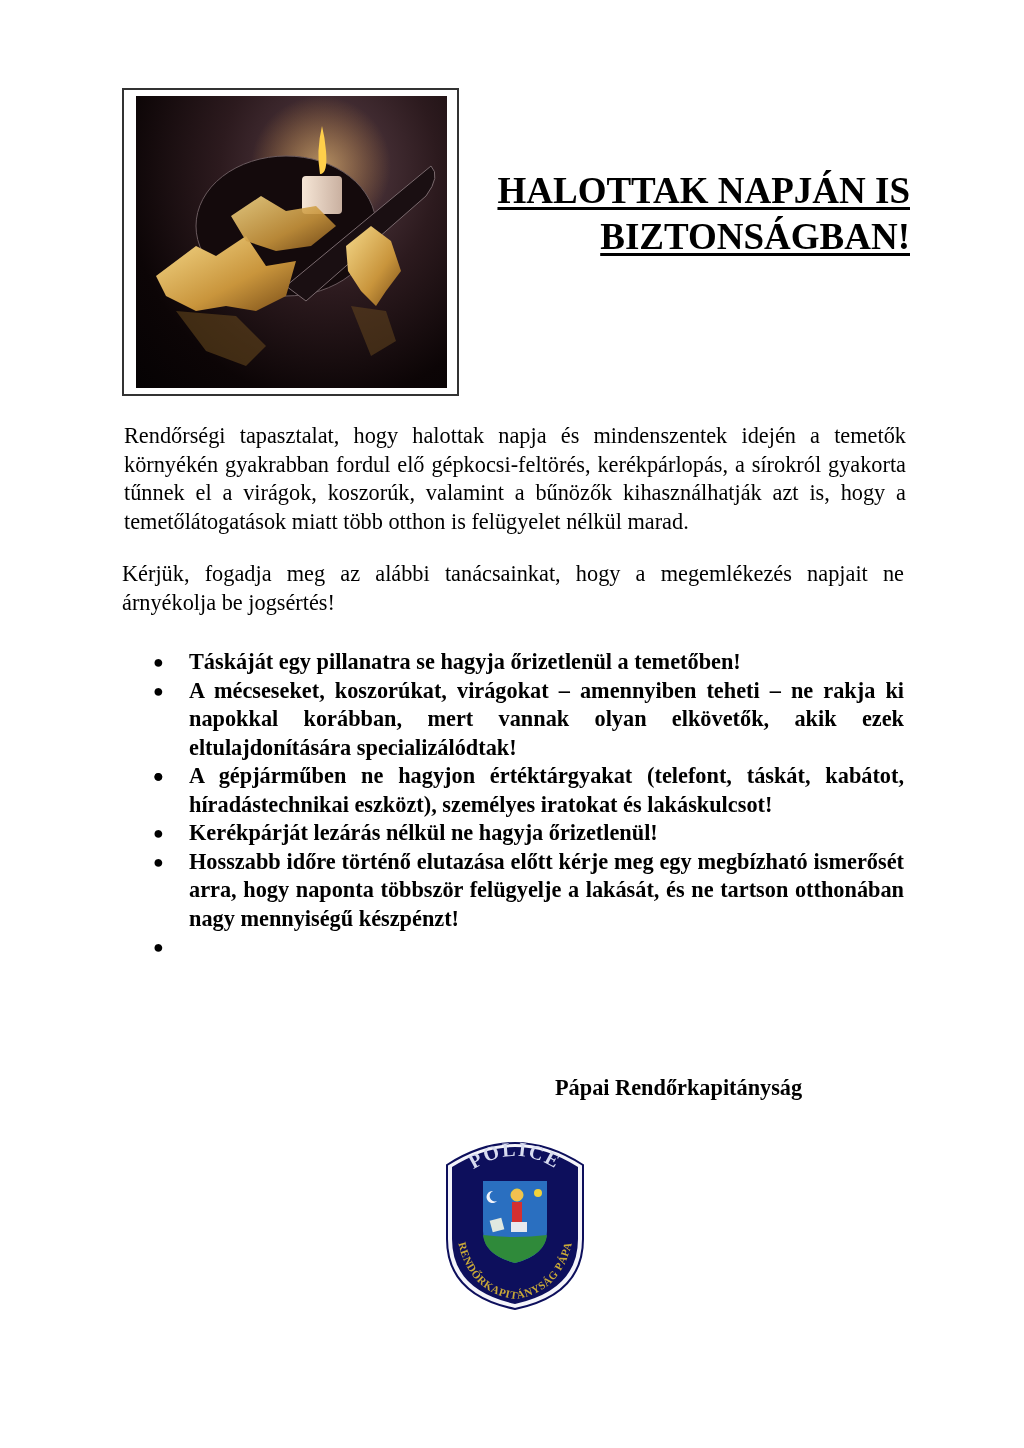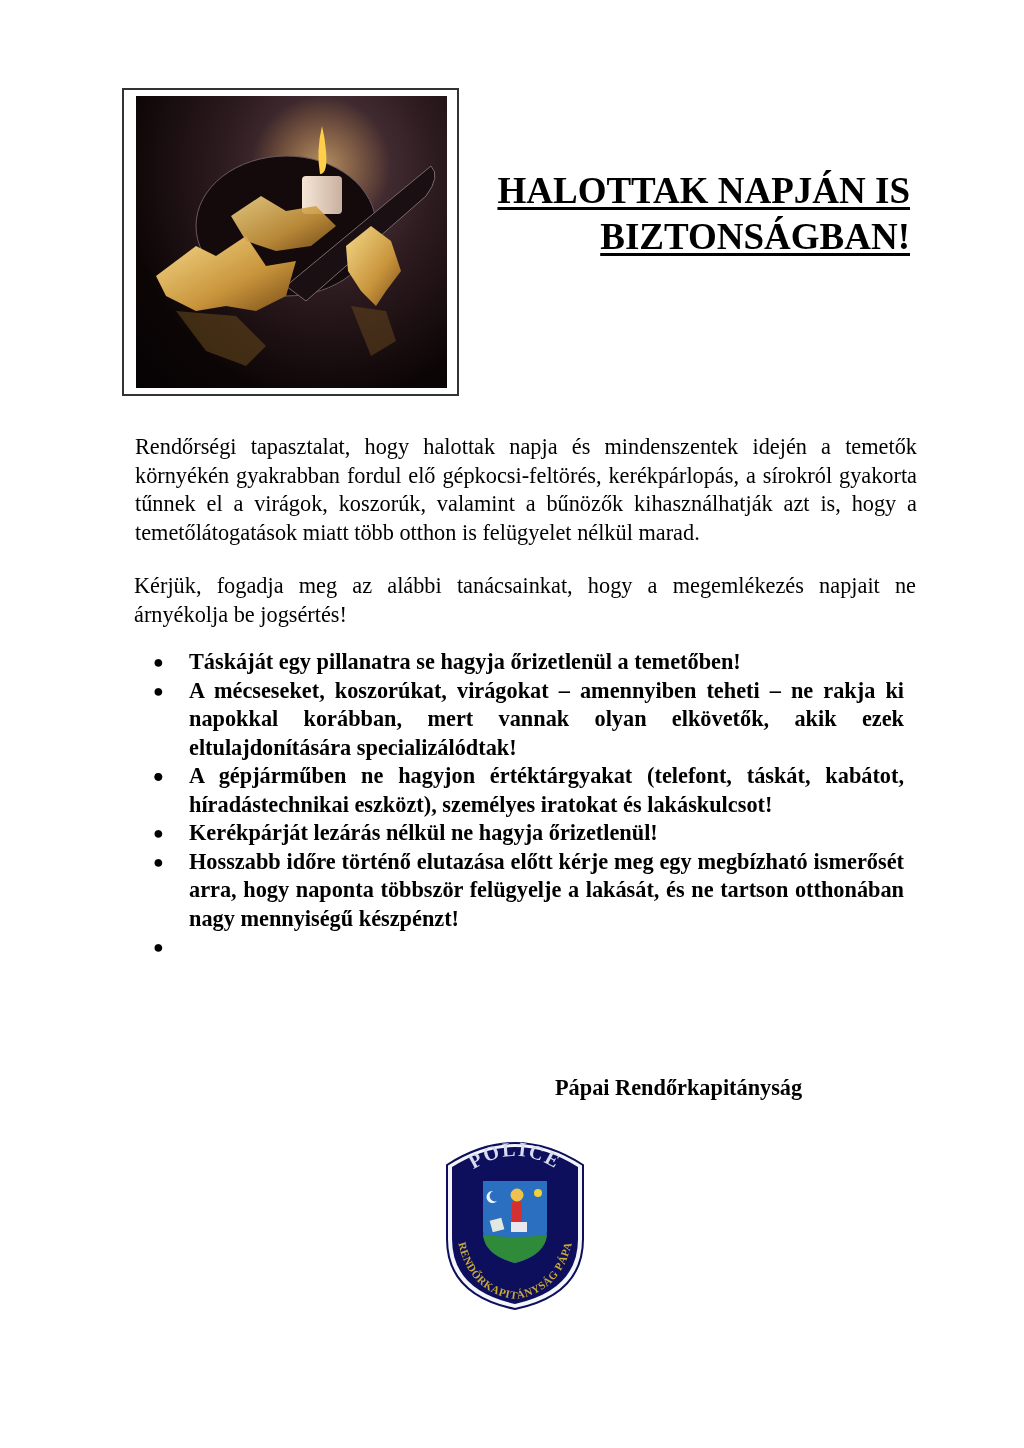--- a/index.html
+++ b/index.html
@@ -82,22 +82,22 @@
       <path d="M215 210 L250 215 L260 245 L235 260 Z" fill="#6a4a1e" opacity="0.5"></path>
     </svg>
   </div>
 </div>
 
 <div class="title">
   <div>HALOTTAK NAPJÁN IS</div>
   <div>BIZTONSÁGBAN!</div>
 </div>
 
-<p class="para para1" style="margin:13px">Rendőrségi tapasztalat, hogy halottak napja és mindenszentek idején a temetők környékén gyakrabban fordul elő gépkocsi-feltörés, kerékpárlopás, a sírokról gyakorta tűnnek el a virágok, koszorúk, valamint a bűnözők kihasználhatják azt is, hogy a temetőlátogatások miatt több otthon is felügyelet nélkül marad.</p>
-<p class="para para2" style="margin:12px">Kérjük, fogadja meg az alábbi tanácsainkat, hogy a megemlékezés napjait ne árnyékolja be jogsértés!</p>
+<p class="para para1" style="margin:2px">Rendőrségi tapasztalat, hogy halottak napja és mindenszentek idején a temetők környékén gyakrabban fordul elő gépkocsi-feltörés, kerékpárlopás, a sírokról gyakorta tűnnek el a virágok, koszorúk, valamint a bűnözők kihasználhatják azt is, hogy a temetőlátogatások miatt több otthon is felügyelet nélkül marad.</p>
+<p class="para para2" style="margin:0">Kérjük, fogadja meg az alábbi tanácsainkat, hogy a megemlékezés napjait ne árnyékolja be jogsértés!</p>
 
 <ul class="tips">
   <li><span class="bullet">●</span><span>Táskáját egy pillanatra se hagyja őrizetlenül a temetőben!</span></li>
   <li><span class="bullet">●</span><span>A mécseseket, koszorúkat, virágokat – amennyiben teheti – ne rakja ki napokkal korábban, mert vannak olyan elkövetők, akik ezek eltulajdonítására specializálódtak!</span></li>
   <li><span class="bullet">●</span></li>
   <li><span class="bullet">●</span><span>A gépjárműben ne hagyjon értéktárgyakat (telefont, táskát, kabátot, híradástechnikai eszközt), személyes iratokat és lakáskulcsot!</span></li>
   <li><span class="bullet">●</span><span>Kerékpárját lezárás nélkül ne hagyja őrizetlenül!</span></li>
   <li><span class="bullet">●</span><span>Hosszabb időre történő elutazása előtt kérje meg egy megbízható ismerősét arra, hogy naponta többször felügyelje a lakását, és ne tartson otthonában nagy mennyiségű készpénzt!</span></li>
   <li><span class="bullet">●</span></li>
 </ul>

